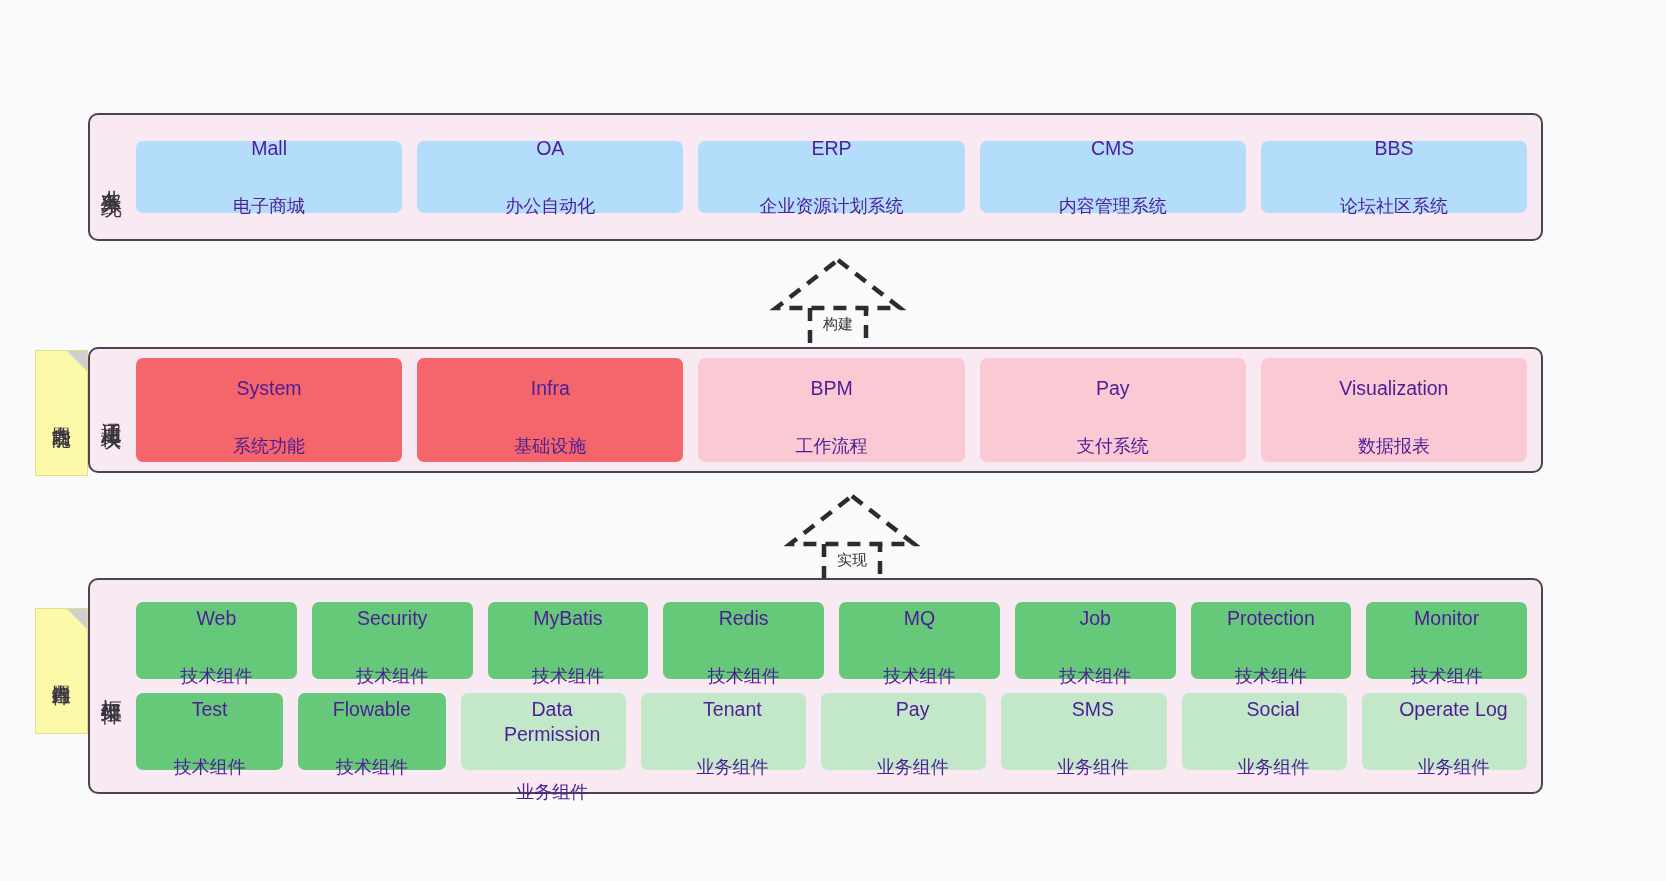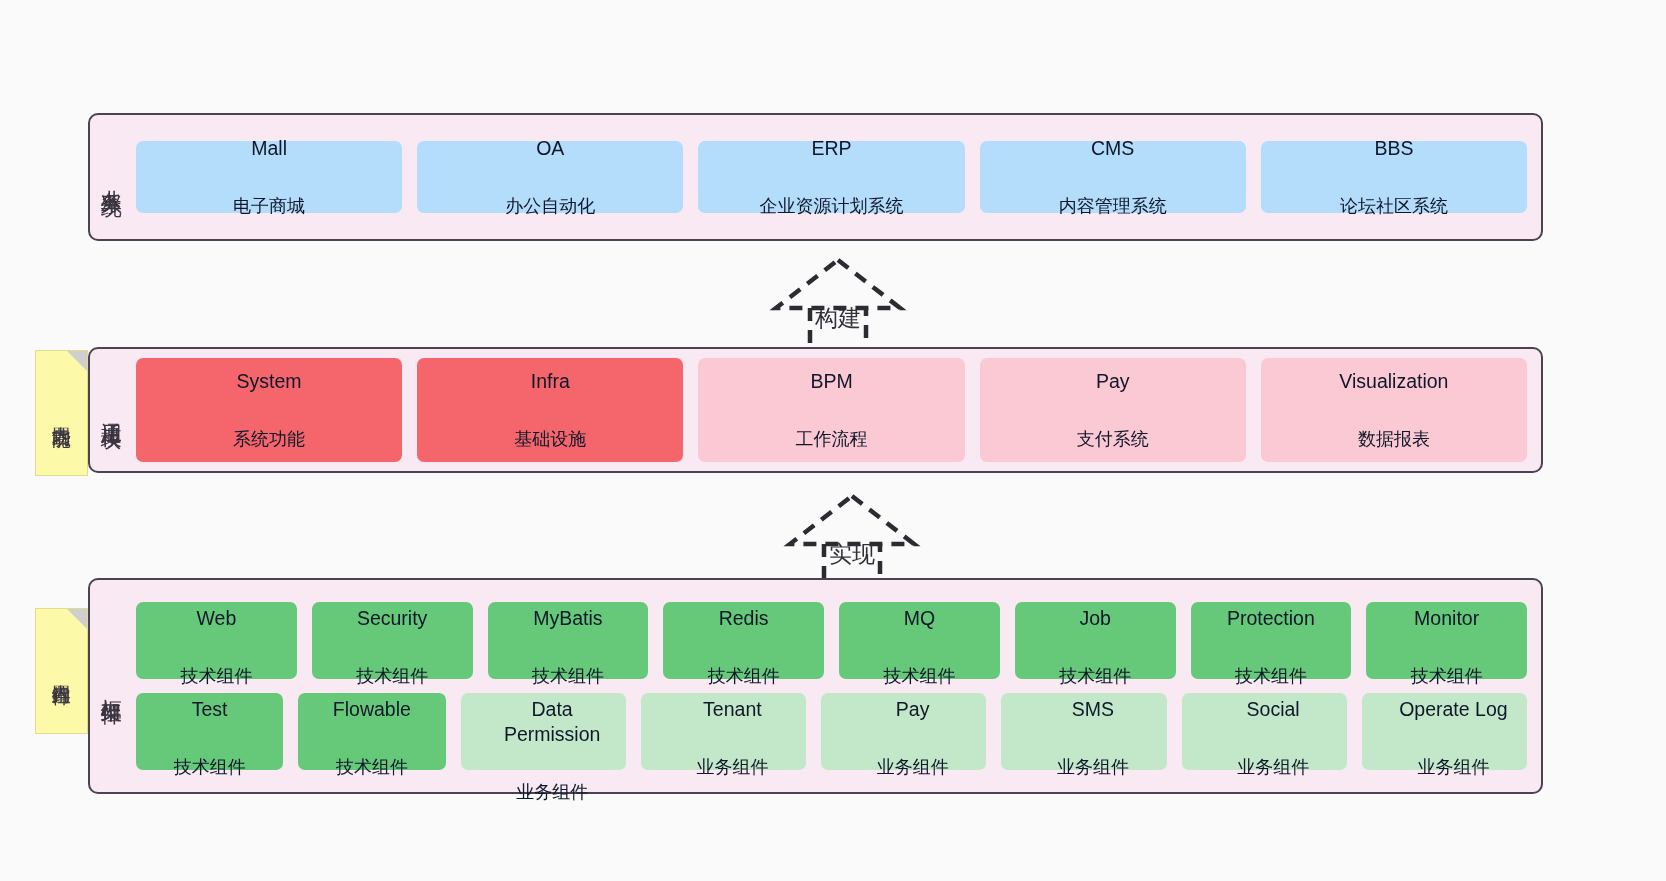--- a/index.html
+++ b/index.html
@@ -63,21 +63,21 @@
     flex: 1 1 0;
     box-sizing: border-box;
     border-radius: 7px;
     display: flex;
     flex-direction: column;
     align-items: center;
     justify-content: center;
     text-align: center;
     line-height: 1.28;
     padding: 4px 6px;
-    color: #0f172a;
+    color: #4c1d95;
   }
   .card .en {
     font-size: 19.5px;
   }
   .card .cn {
     font-size: 18px;
     margin-top: 34px;
   }
 
   .card.blue   { background: #b4ddfc; }
@@ -85,21 +85,21 @@
   .card.pink   { background: #fbc9d3; }
   .card.green  { background: #66c97a; }
   .card.lgreen { background: #c2e8c9; padding-left: 24px; }
 
   
   #layer-business { left: 88px;  top: 113px; width: 1455px; height: 128px; }
   #layer-common   { left: 88px;  top: 347px; width: 1455px; height: 126px; }
   #layer-frame    { left: 88px;  top: 578px; width: 1455px; height: 216px; }
 
   #layer-business .card { height: 72px; }
-  #layer-common  .card  { height: 104px; }
+  #layer-common  .card  { height: 104px; justify-content: flex-end; }
   #layer-frame   .card  { height: 77px; justify-content: space-between; }
 
   
   .sticky {
     position: absolute;
     box-sizing: border-box;
     width: 53px;
     background: #fcfaa8;
     border: 1px solid #e2dd8d;
     display: flex;
@@ -140,21 +140,21 @@
     display: block;
     width: 100%;
     height: 100%;
   }
   .connector-label {
     position: absolute;
     left: 0;
     right: 0;
     bottom: 18px;
     text-align: center;
-    font-size: 23px;
+    font-size: 15px;
     color: #34303a;
     background: transparent;
     user-select: none;
     margin-top: 14px;
   }
 </style>
 </head>
 <body>
 
 <div class="layer" id="layer-business">

